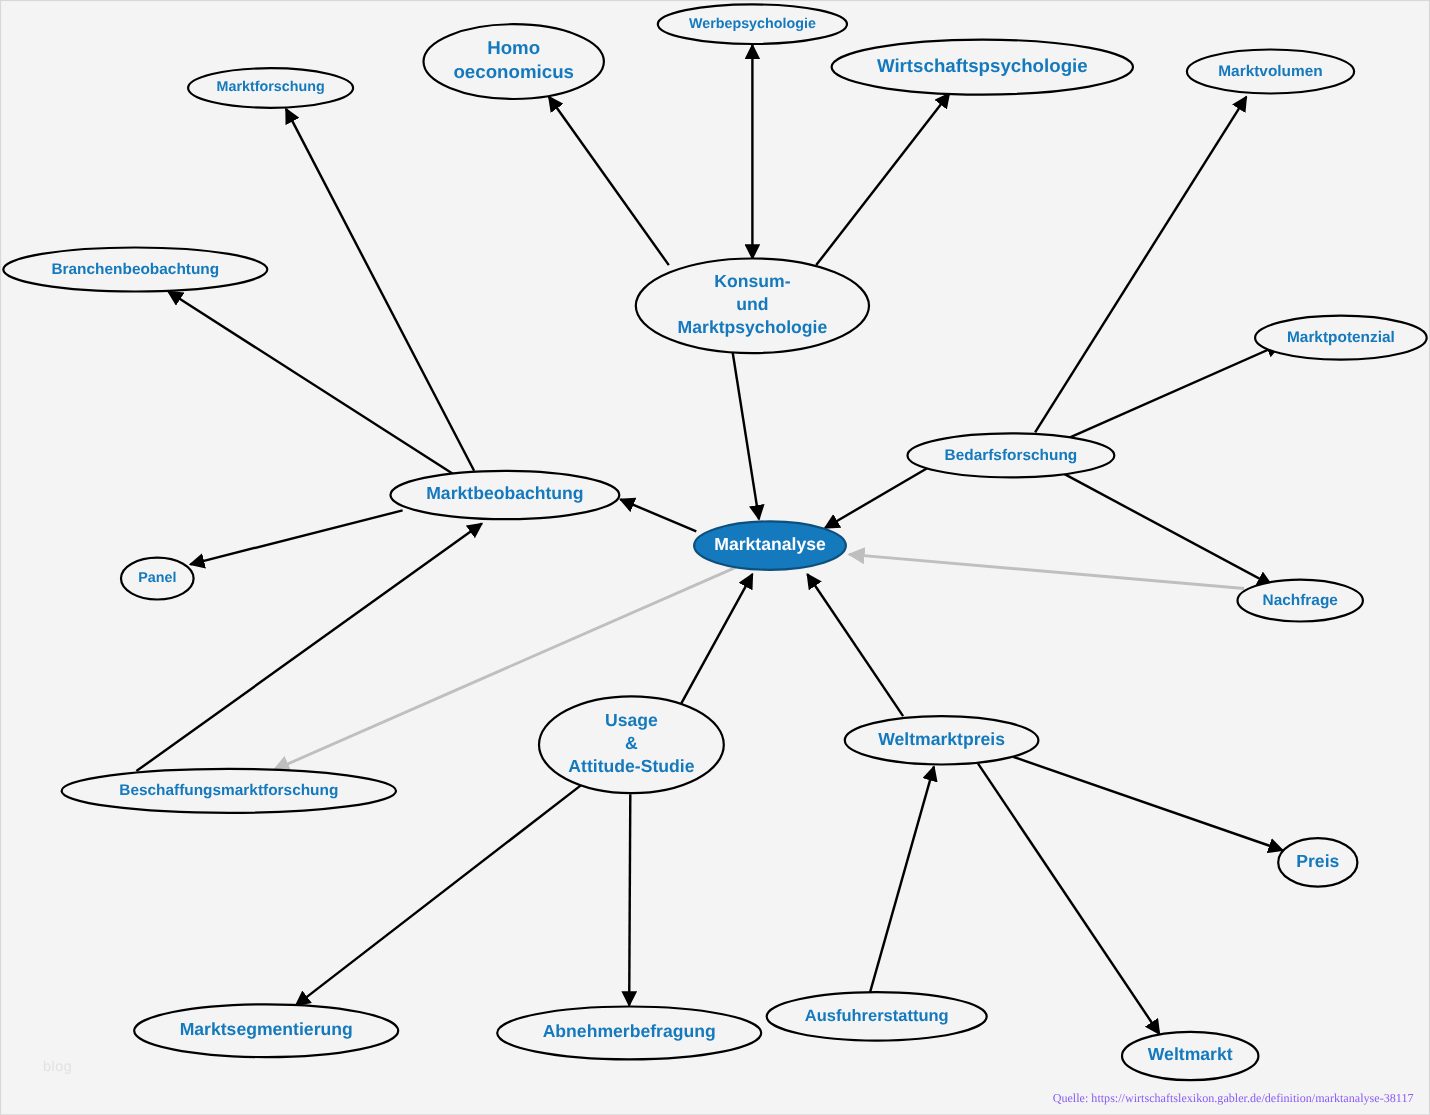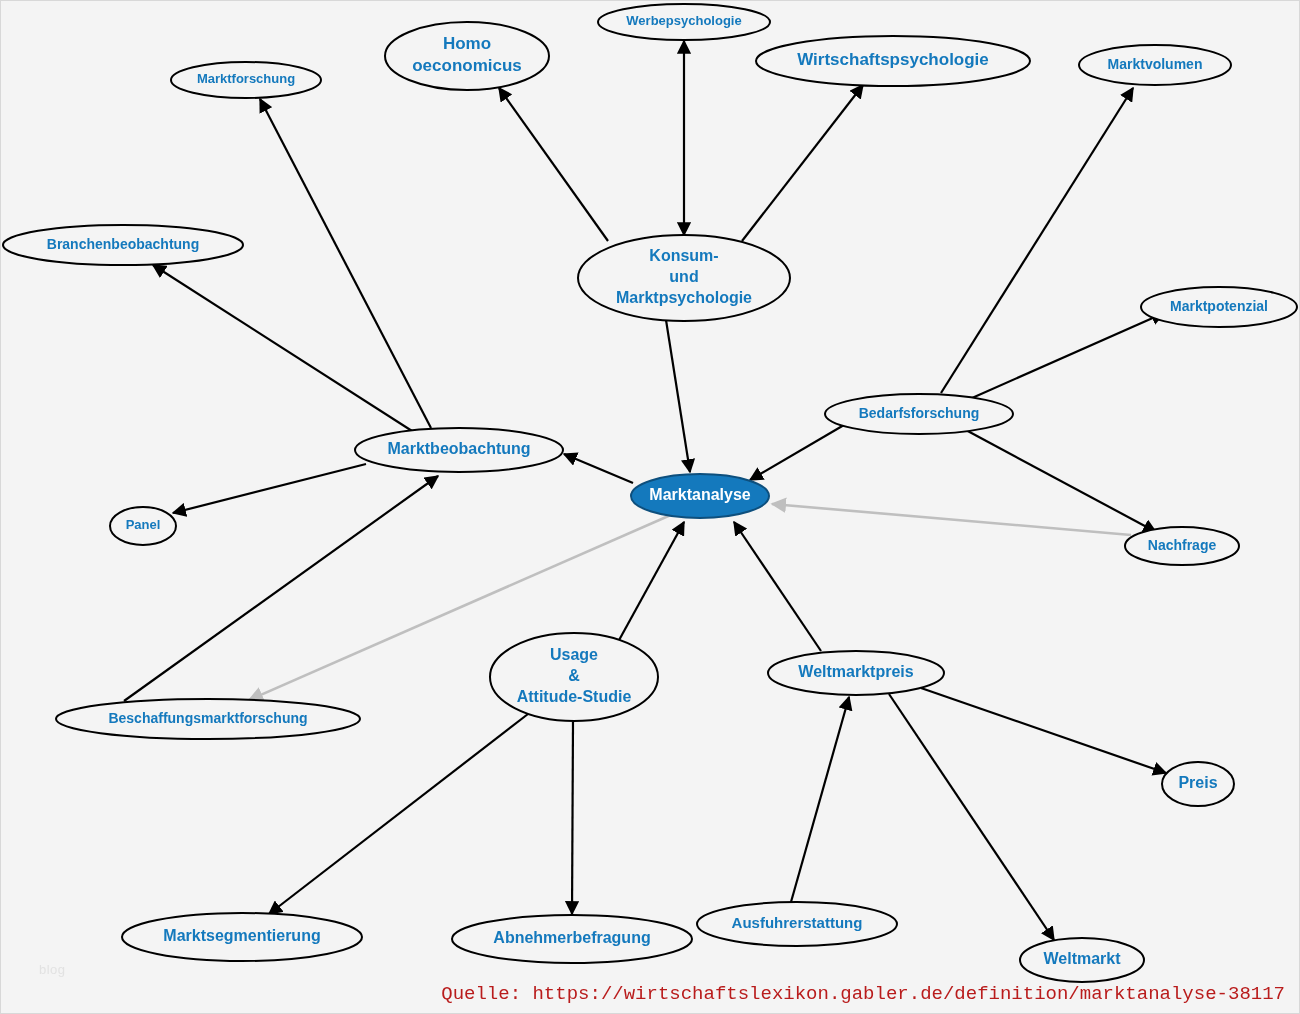--- a/index.html
+++ b/index.html
@@ -53,23 +53,23 @@
     fill: none;
   }
   .edge.muted {
     stroke: #bfbfbf;
     stroke-width: 2.6;
   }
   .source-note {
     position: absolute;
     right: 14px;
     bottom: 8px;
-    font-family: Liberation Mono, monospace;
-    font-size: 19px;
-    color: #b91c1c;
+    font-family: Liberation Serif, serif;
+    font-size: 11px;
+    color: #8b5cf6;
     white-space: nowrap;
   }
   .watermark {
     position: absolute;
     left: 38px;
     bottom: 36px;
     font-family: "Liberation Sans", sans-serif;
     font-size: 13px;
     color: #e2e2e2;
     letter-spacing: 0.5px;

